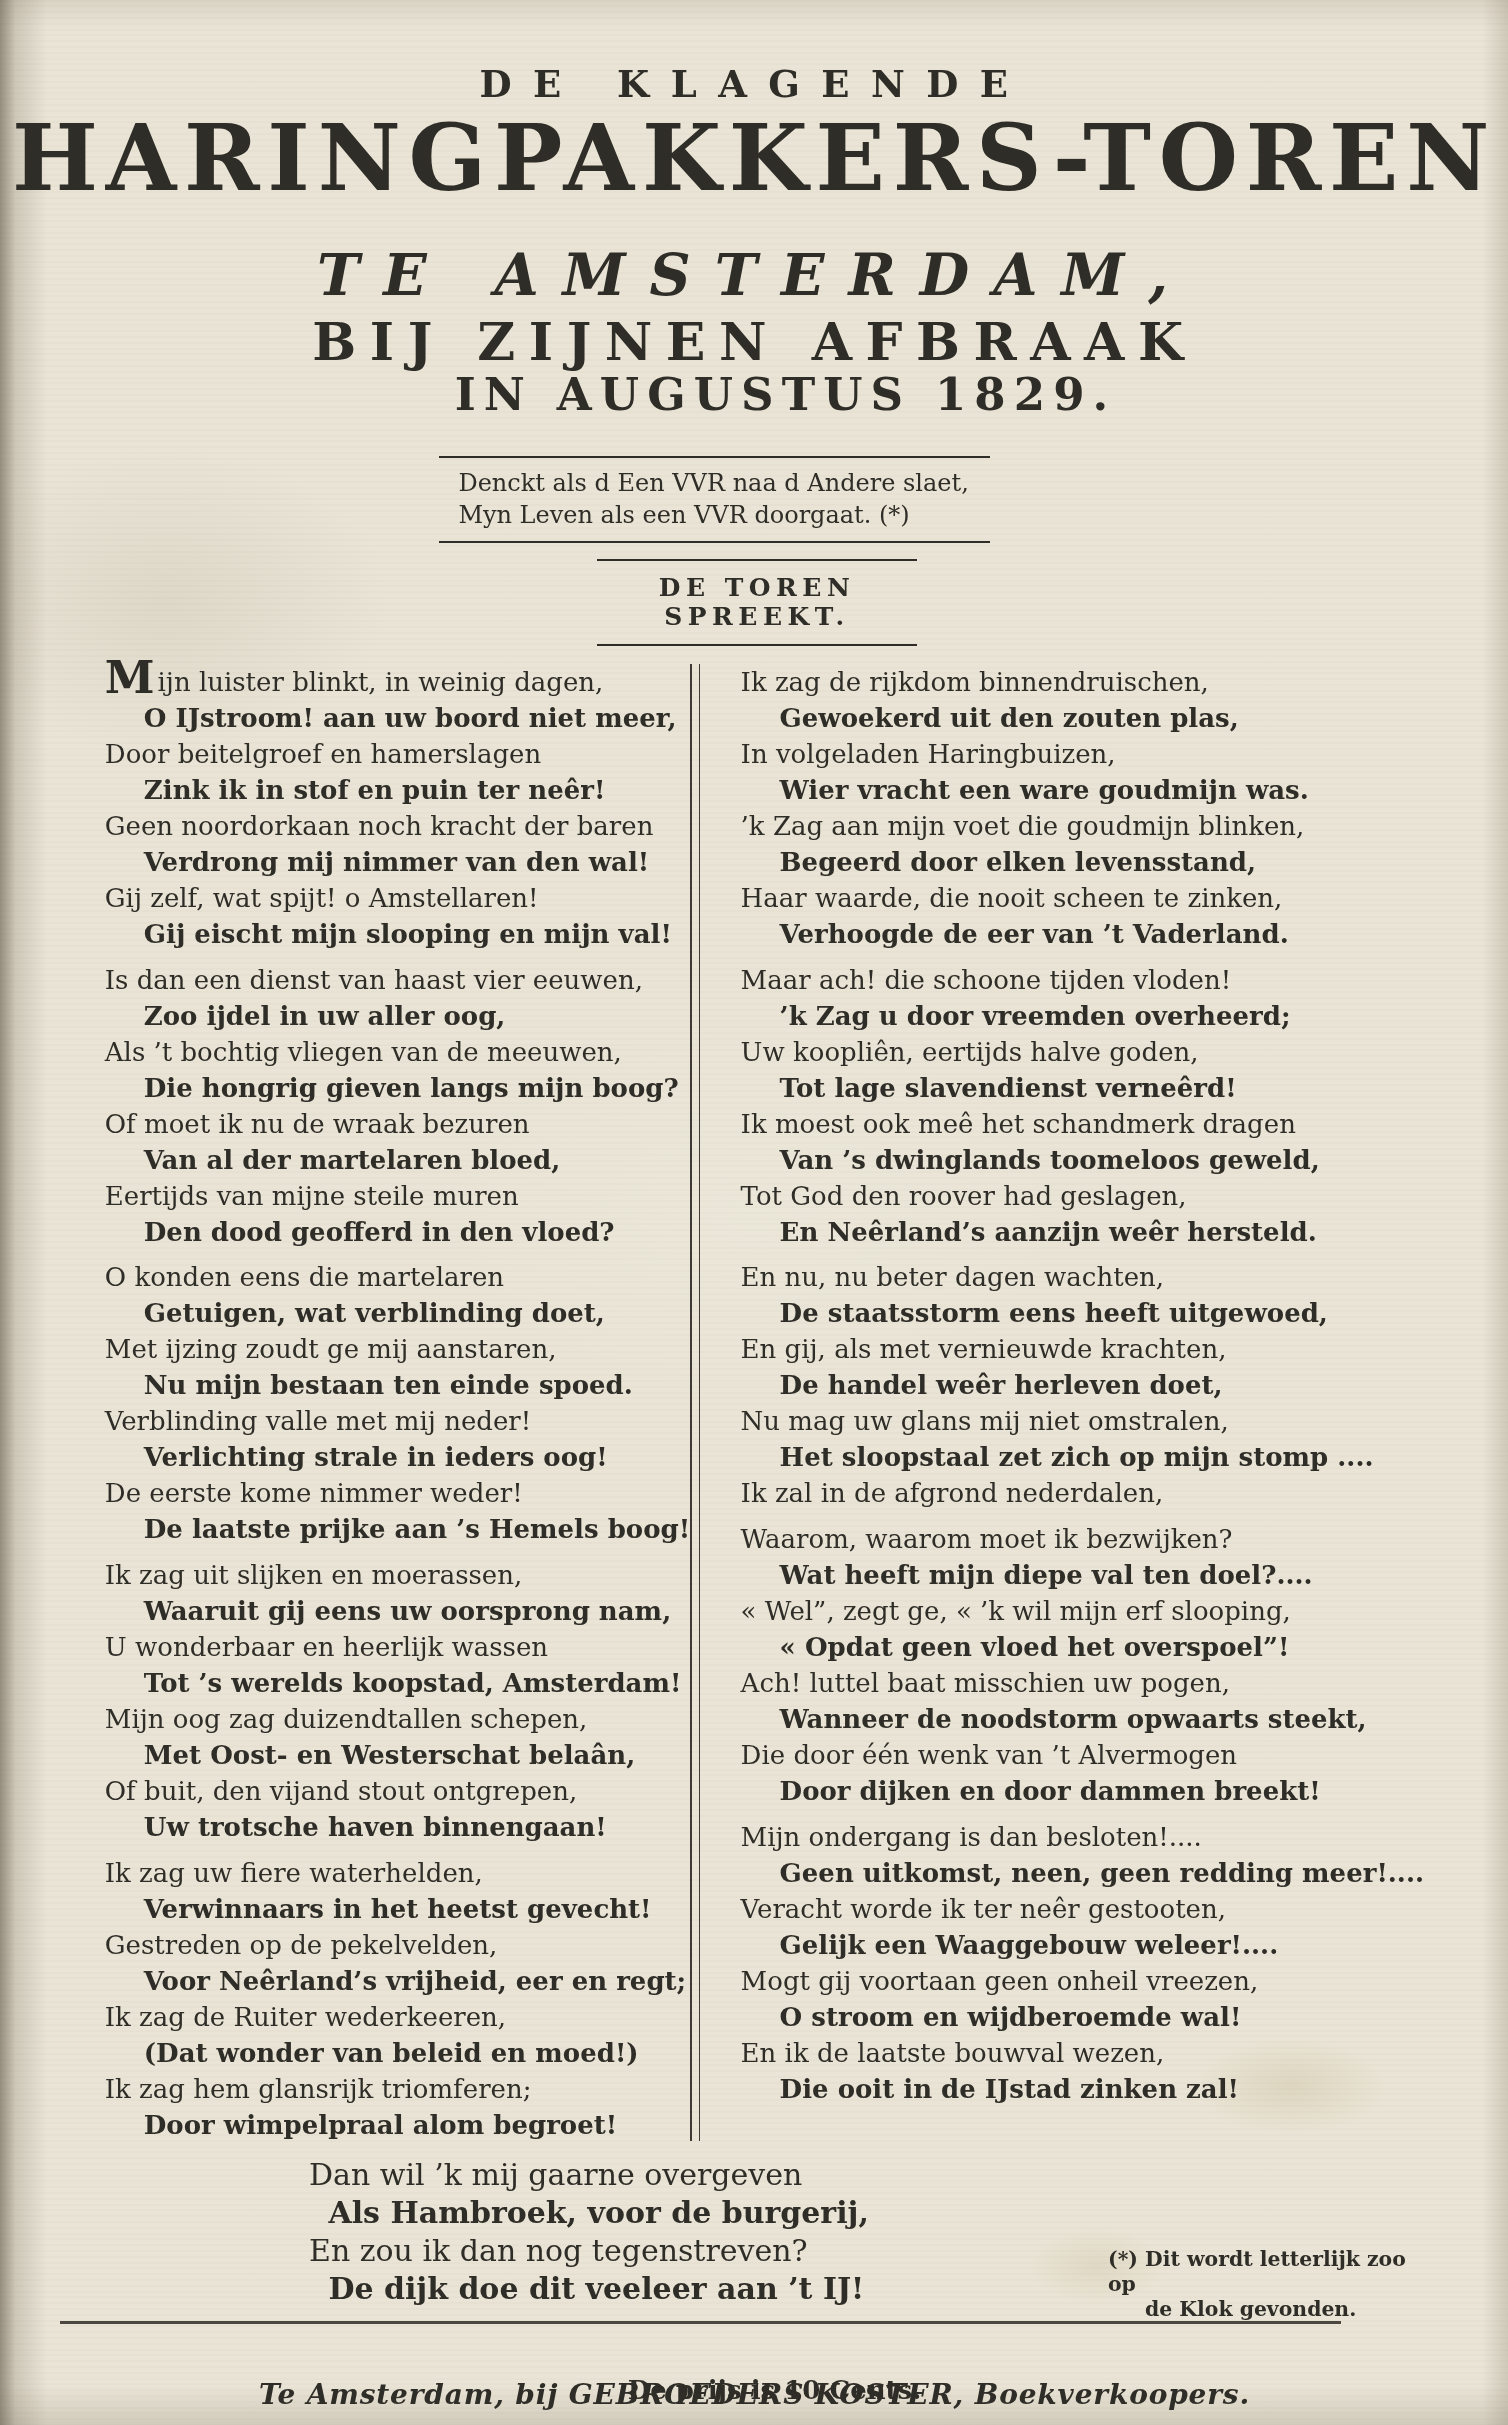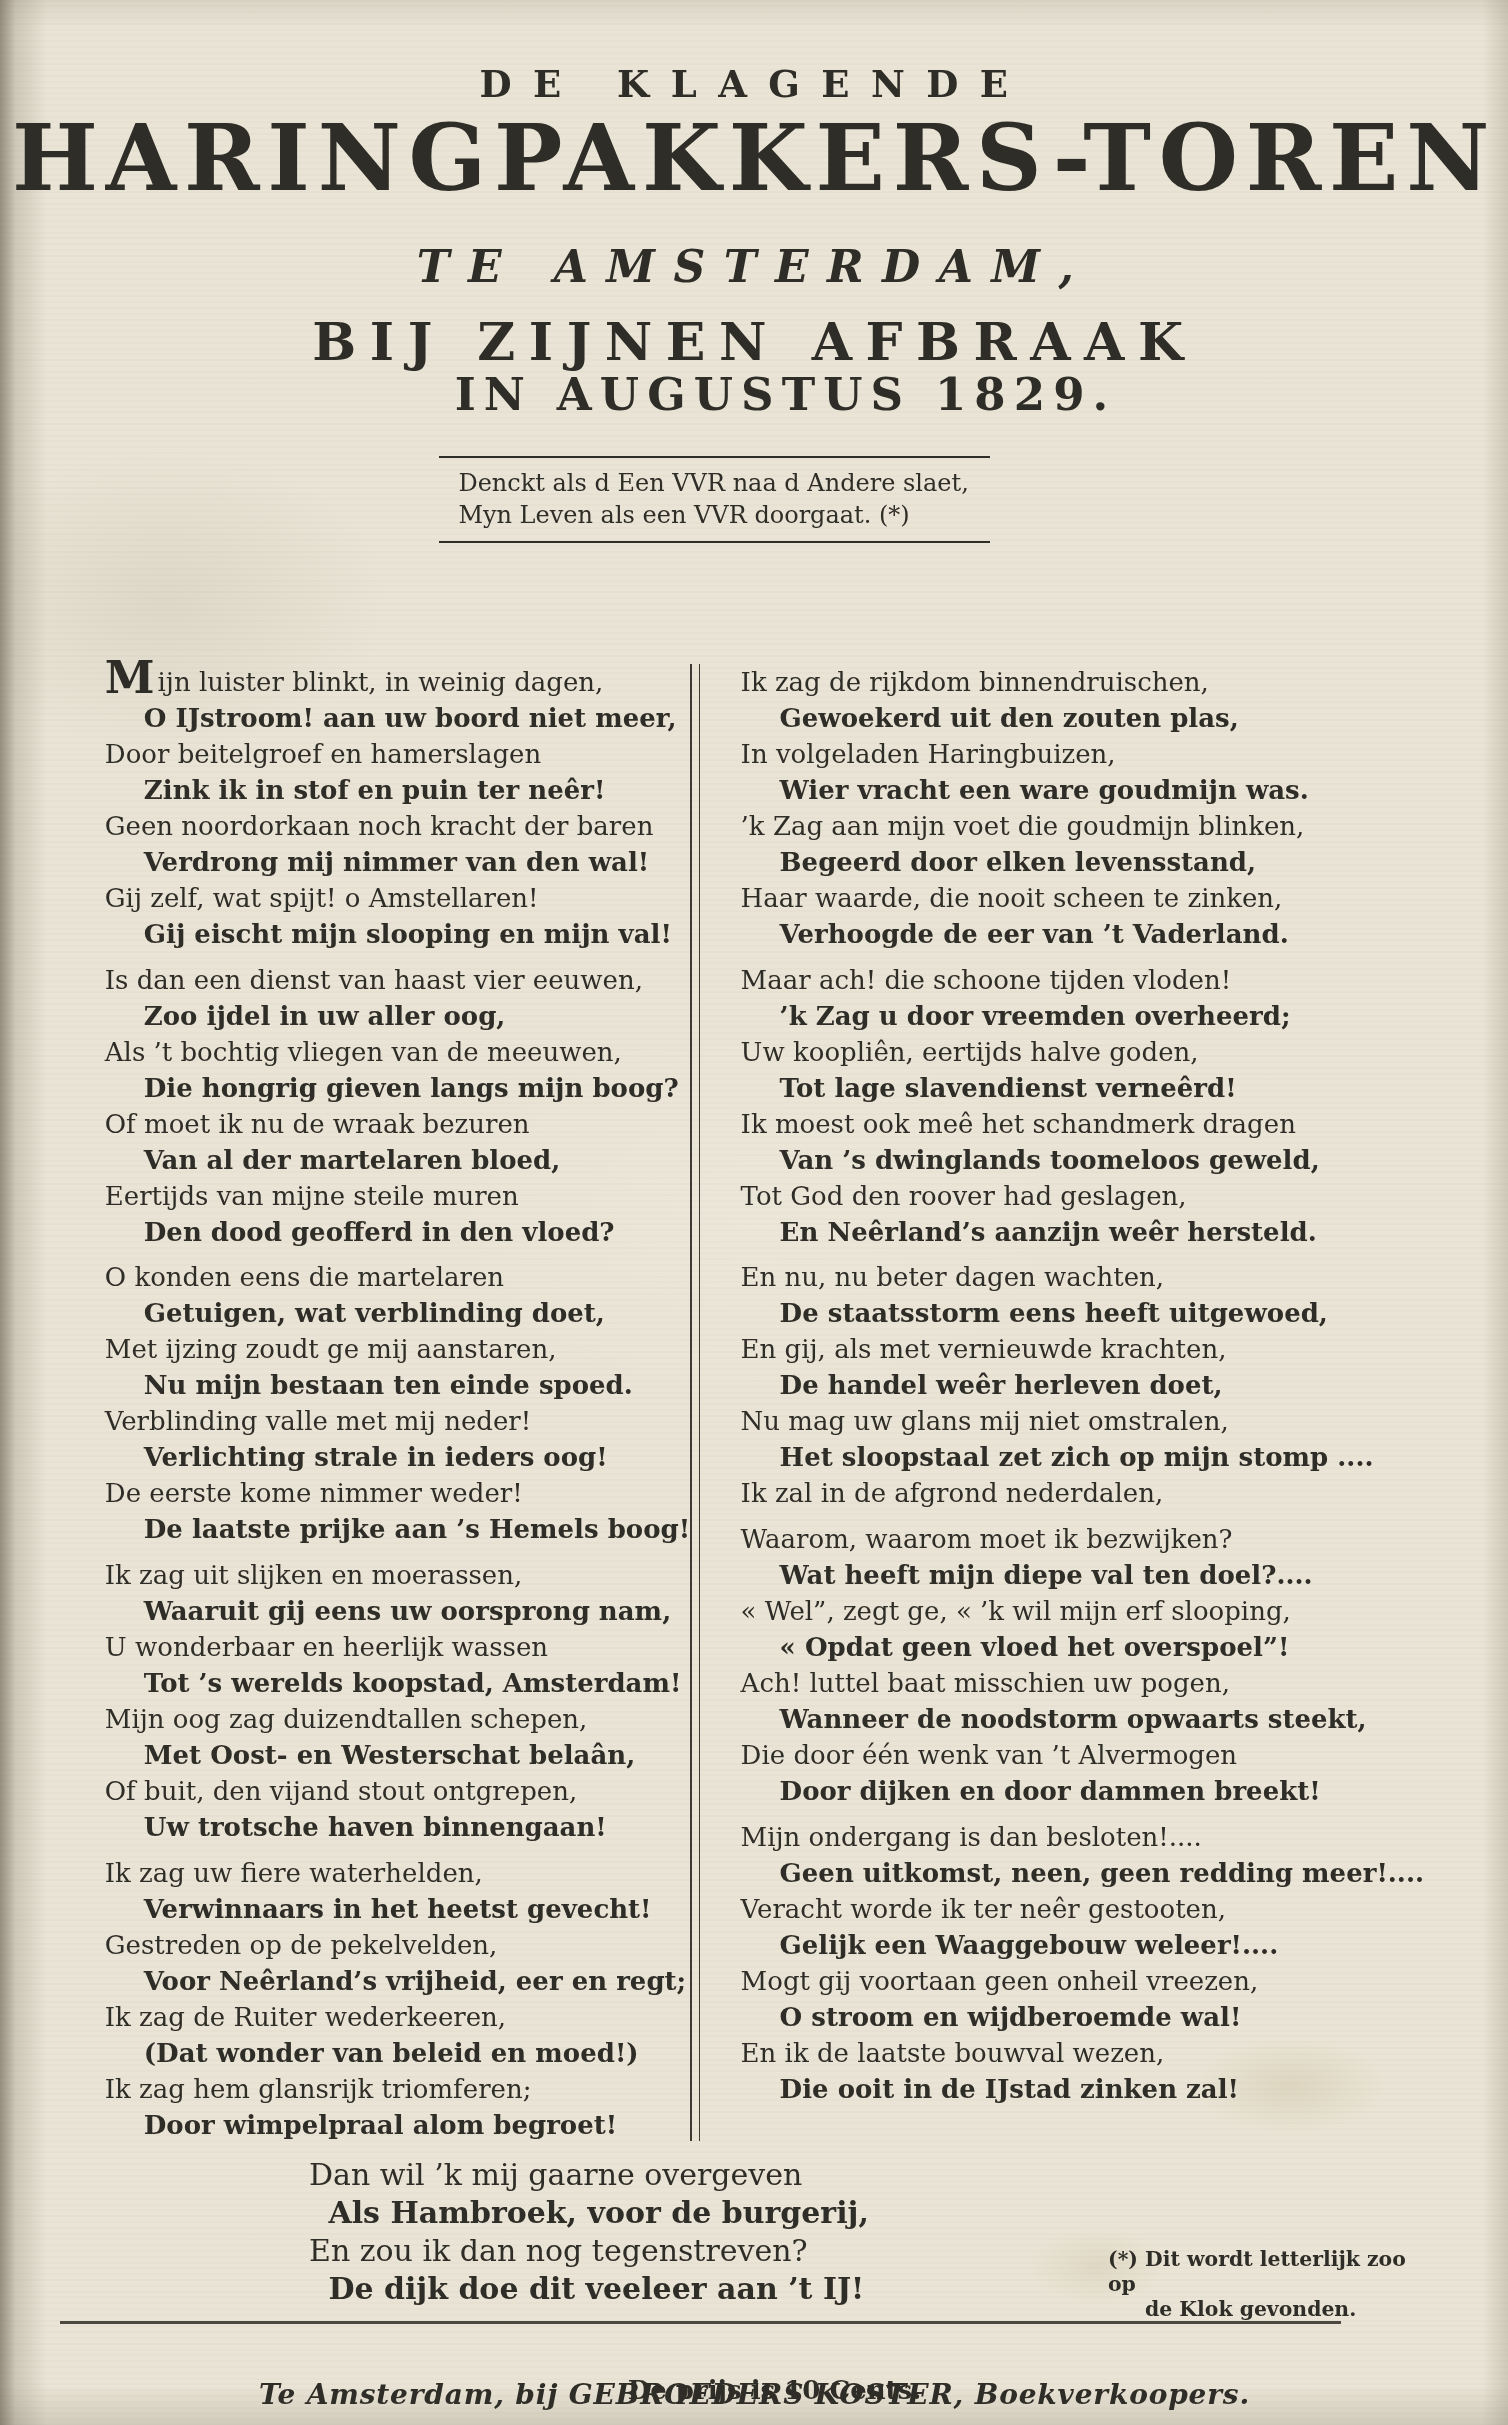--- a/index.html
+++ b/index.html
@@ -24,21 +24,21 @@
       linear-gradient(270deg, rgba(110,100,85,0.22) 0px, rgba(0,0,0,0) 27px),
       linear-gradient(0deg, rgba(110,100,85,0.20) 0px, rgba(0,0,0,0) 41px),
       linear-gradient(180deg, rgba(110,100,85,0.12) 0px, rgba(0,0,0,0) 29px);
     overflow:hidden;
   }
   .abs{position:absolute;}
   .ctr{left:0;width:100%;text-align:center;}
   
   .t-kicker{top:62px;font-size:37px;font-weight:bold;letter-spacing:.58em;}
   .t-main{top:105px;font-size:91px;font-weight:bold;letter-spacing:.085em;}
-  .t-place{top:241px;font-size:44px;font-style:italic;font-weight:bold;letter-spacing:.42em;}
+  .t-place{top:241px;font-size:57px;font-style:italic;font-weight:bold;letter-spacing:.42em;}
   .t-sub{top:311px;font-size:52px;font-weight:bold;letter-spacing:.26em;}
   .t-date{top:368px;font-size:45px;font-weight:bold;letter-spacing:.18em;padding-left:31px;}
   
   .epigraph{
     top:456px;left:439px;width:551px;
     border-top:2.9px solid var(--ink);
     border-bottom:2.9px solid var(--ink);
     padding:8.7px 0 10.7px 19.4px;box-sizing:border-box;
     font-size:24px;line-height:32px;
   }
@@ -88,20 +88,21 @@
   <div class="abs ctr t-main">HARINGPAKKERS-TOREN</div>
   <div class="abs ctr t-place">TE AMSTERDAM,</div>
   <div class="abs ctr t-sub">BIJ ZIJNEN AFBRAAK</div>
   <div class="abs ctr t-date">IN AUGUSTUS 1829.</div>
 
   <div class="abs epigraph">
     <div>Denckt als d Een VVR naa d Andere slaet,</div>
     <div>Myn Leven als een VVR doorgaat. (*)</div>
   </div>
 
+  <div class="abs speaker">DE TOREN SPREEKT.</div>
 
   <div class="abs cols">
     <div class="col col-left">
       <div class="stanza">
           <div class="vline"><span class="dropcap">M</span>ijn luister blinkt, in weinig dagen,</div>
           <div class="vline indent">O IJstroom! aan uw boord niet meer,</div>
           <div class="vline">Door beitelgroef en hamerslagen</div>
           <div class="vline indent">Zink ik in stof en puin ter neêr!</div>
           <div class="vline">Geen noordorkaan noch kracht der baren</div>
           <div class="vline indent">Verdrong mij nimmer van den wal!</div>

